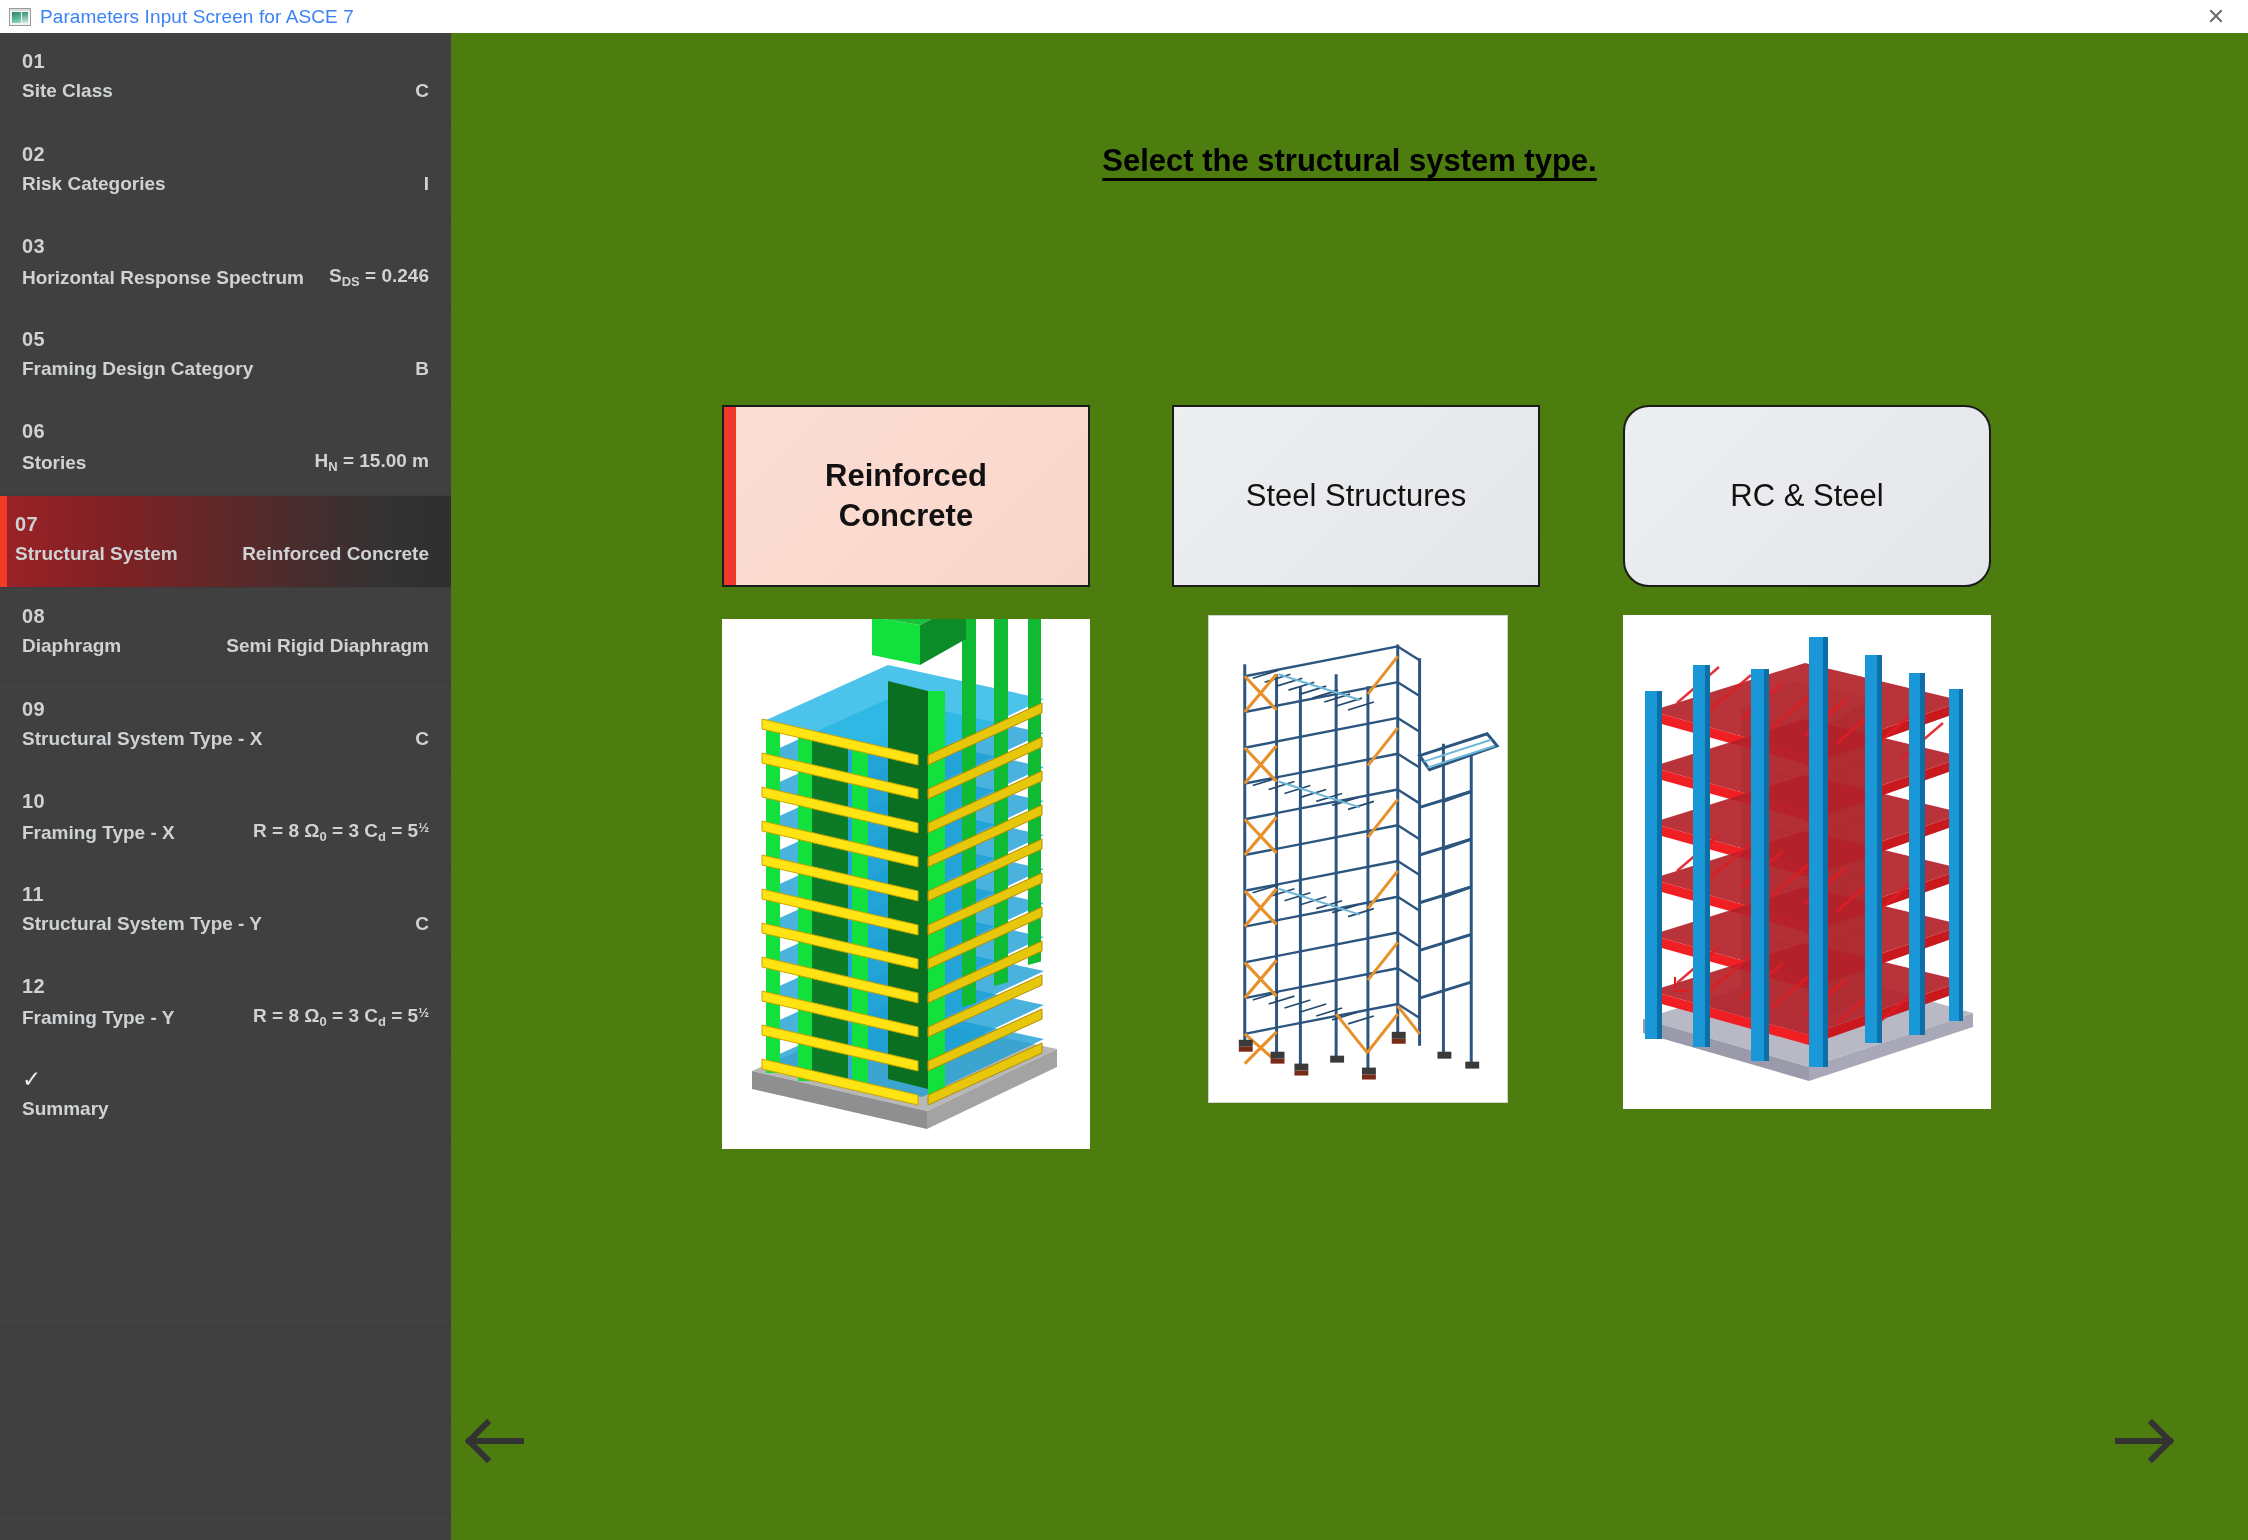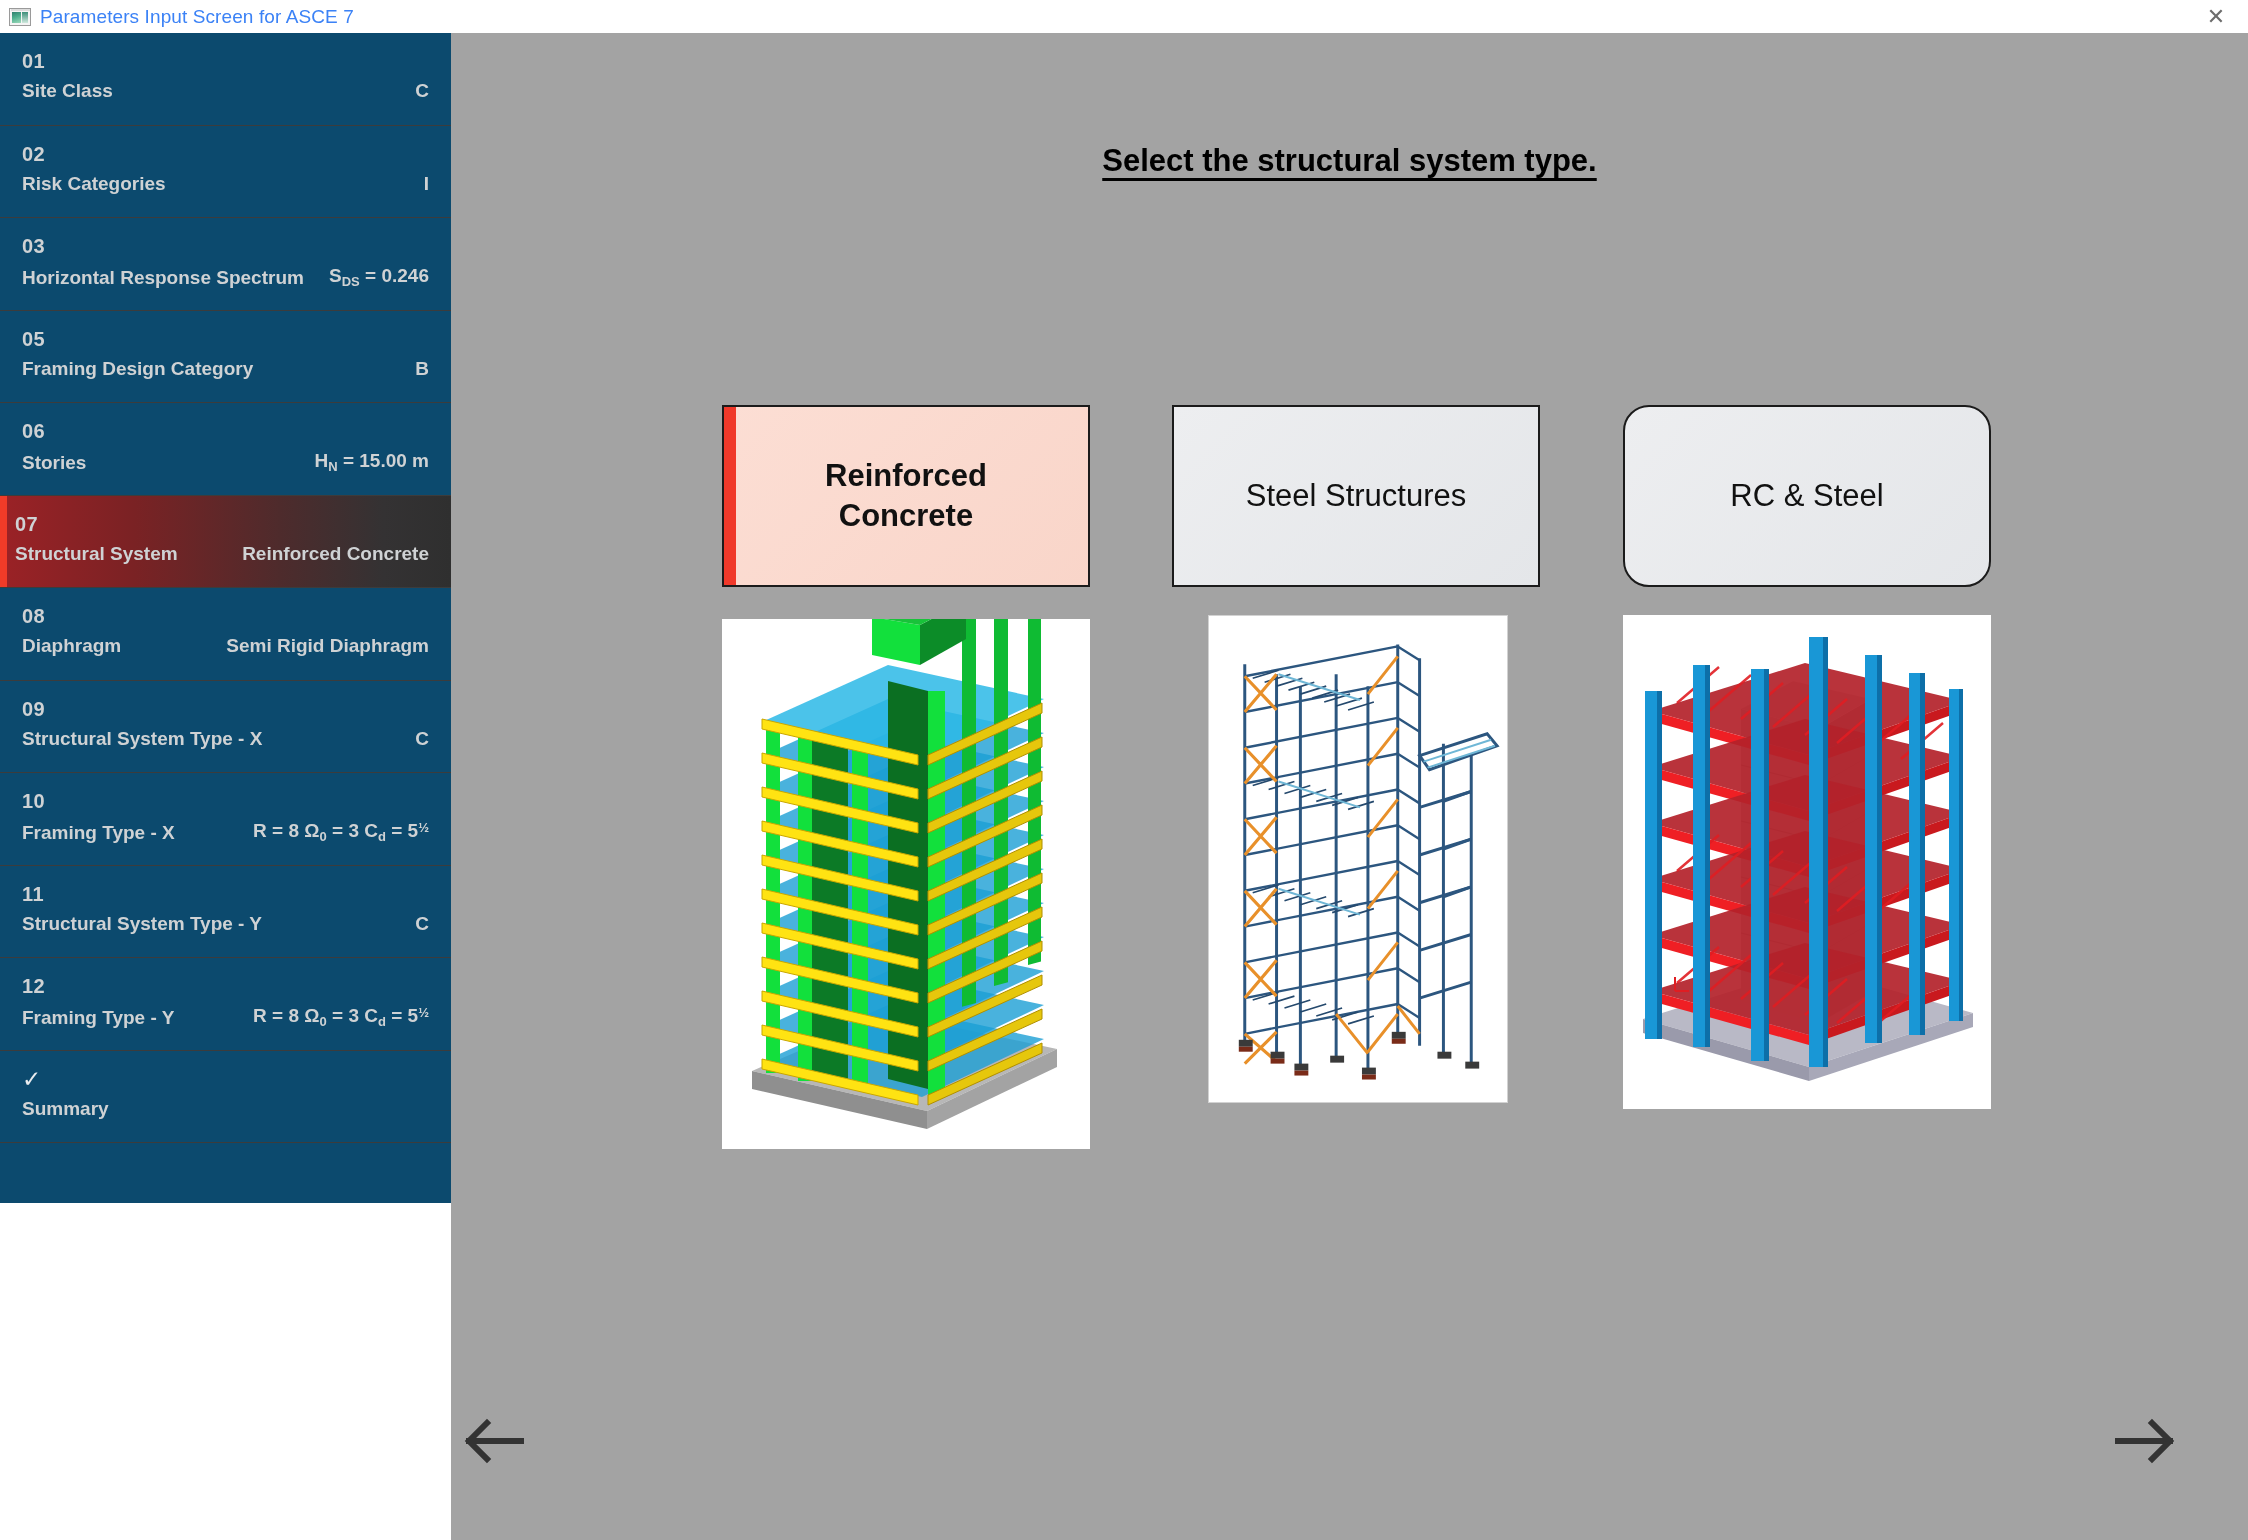--- a/index.html
+++ b/index.html
@@ -39,22 +39,22 @@
   }
   #close-btn {
     position: absolute; right: 0; top: 0; width: 64px; height: 33px;
     display: flex; align-items: center; justify-content: center;
     color: #6d6d6d; font-size: 22px; line-height: 1; font-weight: 300;
     cursor: pointer;
   }
 
   
   #sidebar {
-    position: absolute; left: 0; top: 33px; width: 451px; height: 1170px;
-    background: #0c4a6e; overflow: hidden;
+    position: absolute; left: 0; top: 33px; width: 451px; height: 1507px;
+    background: #404040; overflow: hidden;
   }
   .nav-item {
     position: relative; height: 92.5px; width: 451px;
     border-bottom: 1px solid #3c3c3c;
     padding: 16px 22px 0 22px;
     cursor: pointer;
   }
   .nav-item.empty { cursor: default; }
   .nav-num {
     font-size: 20px; font-weight: bold; color: #cfd2d4; line-height: 25px;
@@ -81,21 +81,21 @@
   .nav-item.active::before {
     content: ""; position: absolute; left: 0; top: 0; bottom: 0; width: 7px;
     background: #f03b28;
   }
   .sub { font-size: 13px; vertical-align: -4px; }
   .sup { font-size: 13px; vertical-align: 5px; }
 
   
   #main {
     position: absolute; left: 451px; top: 33px; width: 1797px; height: 1507px;
-    background: #a3a3a3;
+    background: #4d7c0f;
   }
   #page-title {
     position: absolute; top: 110px; left: 0; width: 1797px;
     text-align: center;
     font-size: 31px; font-weight: bold; color: #000;
     text-decoration: underline;
     text-underline-offset: 7px;
   }
 
   

